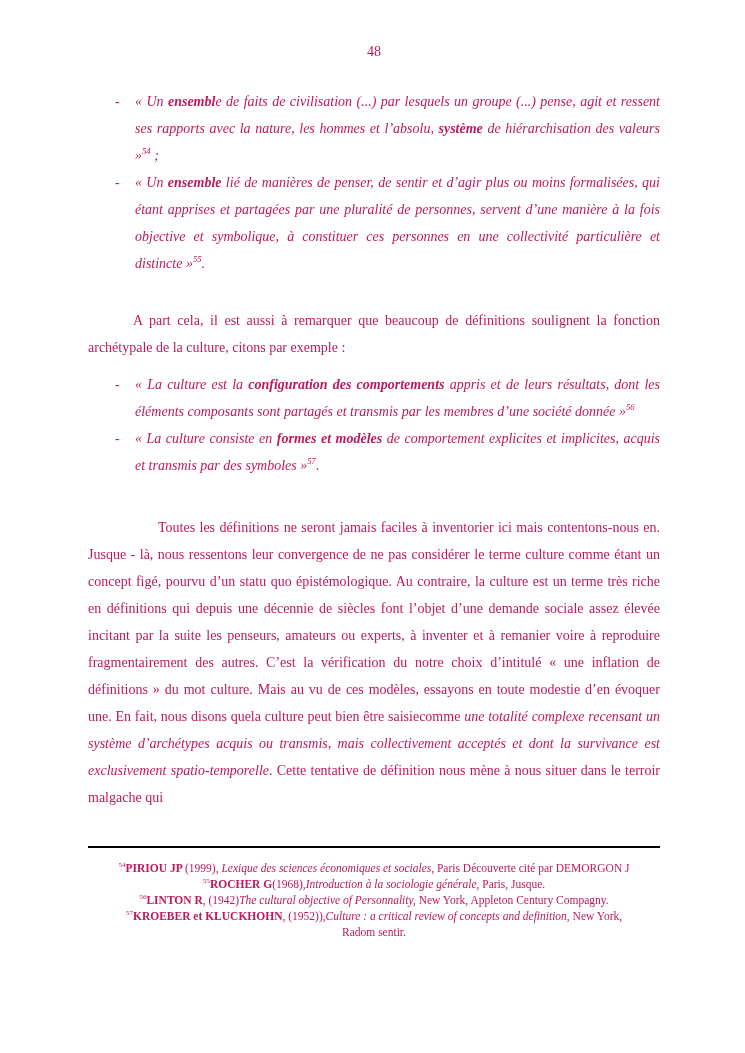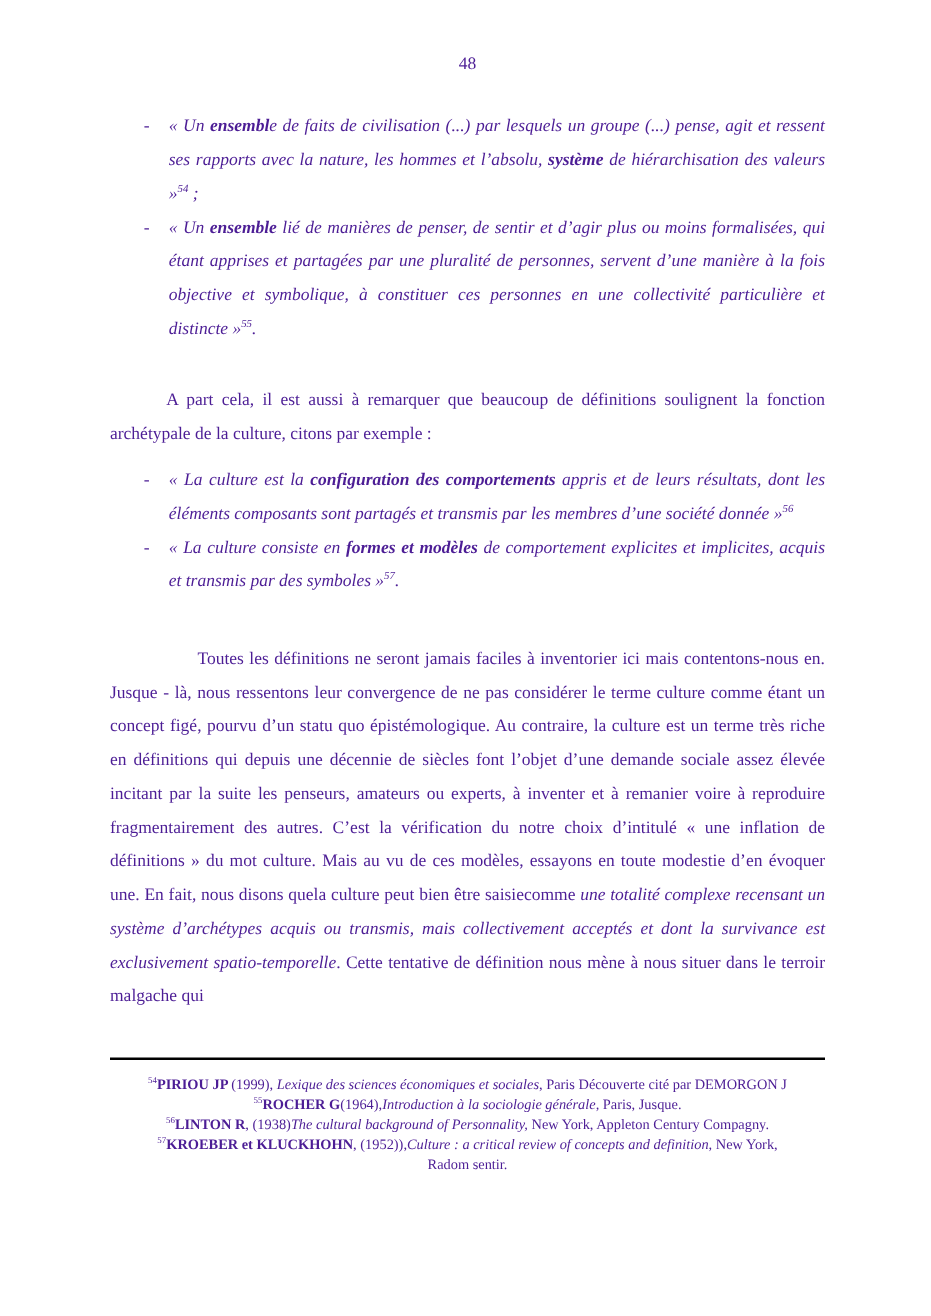--- a/index.html
+++ b/index.html
@@ -1,21 +1,21 @@
 <!DOCTYPE html>
 <html><head>
 <meta charset="utf-8">
 <style>
   html, body { margin: 0; padding: 0; background: #ffffff; }
   .page {
     position: relative;
     width: 745px;
     height: 1053px;
     background: #ffffff;
-    color: #4c1d95;
+    color: #be185d;
     font-family: "Liberation Serif", "DejaVu Serif", serif;
     font-size: 14px;
     box-sizing: border-box;
     padding: 38px 85px 0 88px;
     overflow: hidden;
   }
   .page-number {
     text-align: center;
     line-height: 27px;
     margin-bottom: 23px;
@@ -108,18 +108,18 @@
       <div class="btext"><span>« La culture consiste en </span><span class="b">formes et modèles</span><span> de comportement explicites et implicites, acquis et  transmis par des symboles »</span><span class="sup">57</span><span>.</span></div>
     </li>
   </ul>
 
   <p class="para para-main"><span>Toutes les définitions ne seront jamais faciles à inventorier ici mais contentons-nous en. Jusque - là, nous ressentons leur convergence de ne pas considérer le terme culture comme étant un concept figé, pourvu d’un statu quo épistémologique. Au contraire, la culture est un terme très riche en définitions qui depuis une décennie de siècles  font l’objet d’une demande sociale assez élevée   incitant par la suite les penseurs, amateurs ou experts, à inventer et à remanier voire à reproduire fragmentairement des autres. C’est la vérification du notre choix d’intitulé « une inflation de définitions » du mot culture. Mais au vu de ces modèles, essayons en toute modestie d’en évoquer une. En fait, nous disons quela culture peut bien être saisiecomme </span><span class="i">une totalité complexe recensant un système d’archétypes acquis ou transmis, mais collectivement acceptés  et dont  la survivance est exclusivement spatio-temporelle</span><span>. Cette tentative de définition nous mène à nous situer dans le terroir malgache qui</span></p>
 
   <div class="footnote-sep"></div>
 
   <div class="footnotes">
     <p class="footnote"><span class="sup">54</span><span class="b">PIRIOU JP </span><span>(1999), </span><span class="i">Lexique des sciences économiques et sociales</span><span>, Paris Découverte cité par DEMORGON  J</span><br></p>
-    <p class="footnote"><span class="sup">55</span><span class="b">ROCHER G</span><span>(1964),</span><span class="i">Introduction à la sociologie générale,</span><span> Paris, Jusque.</span></p>
-    <p class="footnote"><span class="sup">56</span><span class="b">LINTON R</span><span>, (1938)</span><span class="i">The cultural background of Personnality,</span><span> New York, Appleton Century Compagny.</span></p>
+    <p class="footnote"><span class="sup">55</span><span class="b">ROCHER G</span><span>(1968),</span><span class="i">Introduction à la sociologie générale,</span><span> Paris, Jusque.</span></p>
+    <p class="footnote"><span class="sup">56</span><span class="b">LINTON R</span><span>, (1942)</span><span class="i">The cultural objective of Personnality,</span><span> New York, Appleton Century Compagny.</span></p>
     <p class="footnote"><span class="sup">57</span><span class="b">KROEBER et KLUCKHOHN</span><span>, (1952)),</span><span class="i">Culture : a critical review of concepts and definition,</span><span> New York,</span><br><span>Radom sentir.</span></p>
   </div>
 
 </div>
 
 </body></html>

